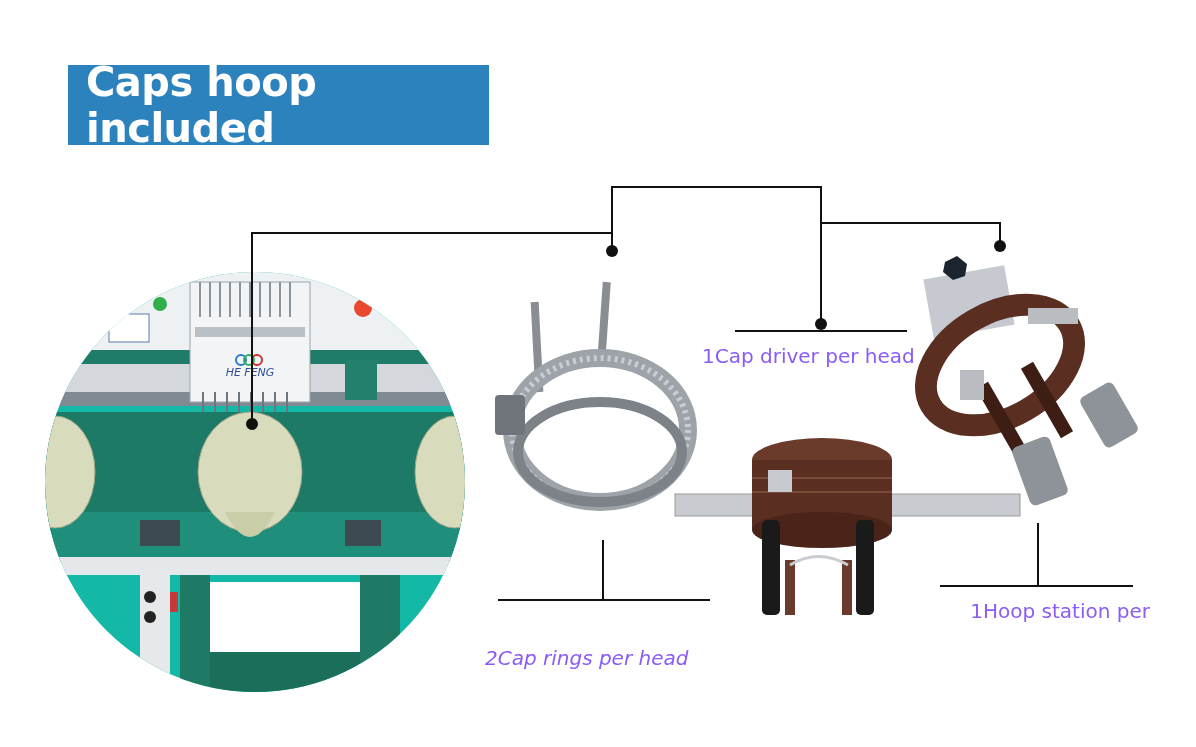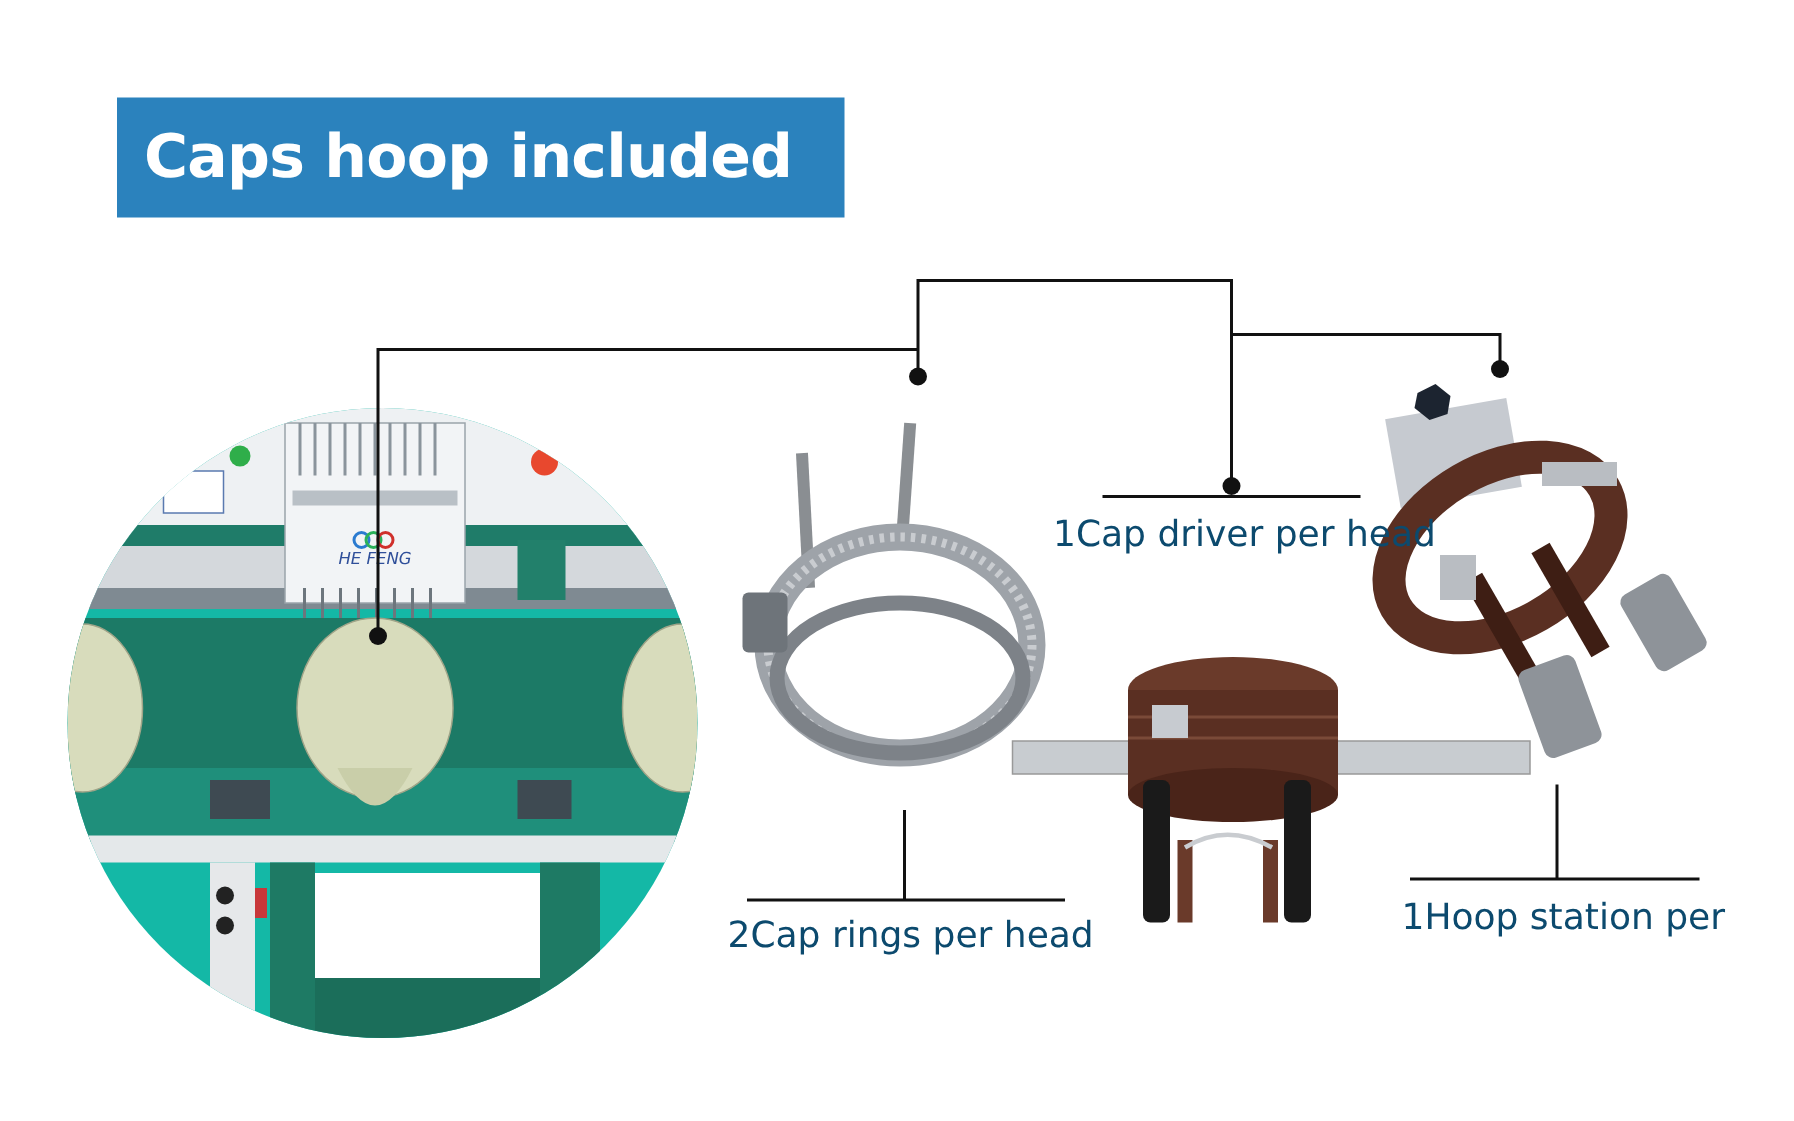--- a/index.html
+++ b/index.html
@@ -1,27 +1,27 @@
 <!DOCTYPE html>
 <html><head>
 <meta charset="utf-8">
 <style>
   html, body { margin:0; padding:0; }
   body {
     width:1196px; height:747px; background:#ffffff; position:relative; overflow:hidden;
     font-family:"DejaVu Sans", "Liberation Sans", sans-serif;
   }
   .banner {
-    position:absolute; left:78px; top:65px; width:485px; height:80px;
+    position:absolute; left:68px; top:65px; width:421px; height:80px;
     background:#2b82bd; color:#fff; display:flex; align-items:center;
     box-sizing:border-box; padding-left:18px;
     font-family:"DejaVu Sans", sans-serif; font-weight:bold; font-size:40px; letter-spacing:-0.5px;
   }
   .label {
-    position:absolute; color:#0c4a6e; font-size:24px; line-height:26px;
+    position:absolute; color:#8b5cf6; font-size:20px; line-height:26px;
     font-family:"DejaVu Sans", sans-serif; white-space:nowrap;
   }
   .center { text-align:right; }
   svg.overlay { position:absolute; left:0; top:0; }
   .circle-photo {
     position:absolute; left:45px; top:272px; width:420px; height:420px;
     border-radius:50%; overflow:hidden; background:#14b8a6;
   }
 </style>
 </head>
@@ -151,16 +151,16 @@
   </g>
   <g fill="#111">
     <circle cx="252" cy="424" r="6"></circle>
     <circle cx="612" cy="251" r="6"></circle>
     <circle cx="821" cy="324" r="6"></circle>
     <circle cx="1000" cy="246" r="6"></circle>
   </g>
 </svg>
 
 <div class="label" style="left:702px; top:343px;">1Cap driver per head</div>
-<div class="label" style="left:485px; top:610px;">2Cap rings per head</div>
+<div class="label" style="left:485px; top:645px;font-style:italic;">2Cap rings per head</div>
 <div class="label center" style="left:925px; top:598px; width:225px;">
   <div>1Hoop station per</div>
 </div>
 
 </body></html>

